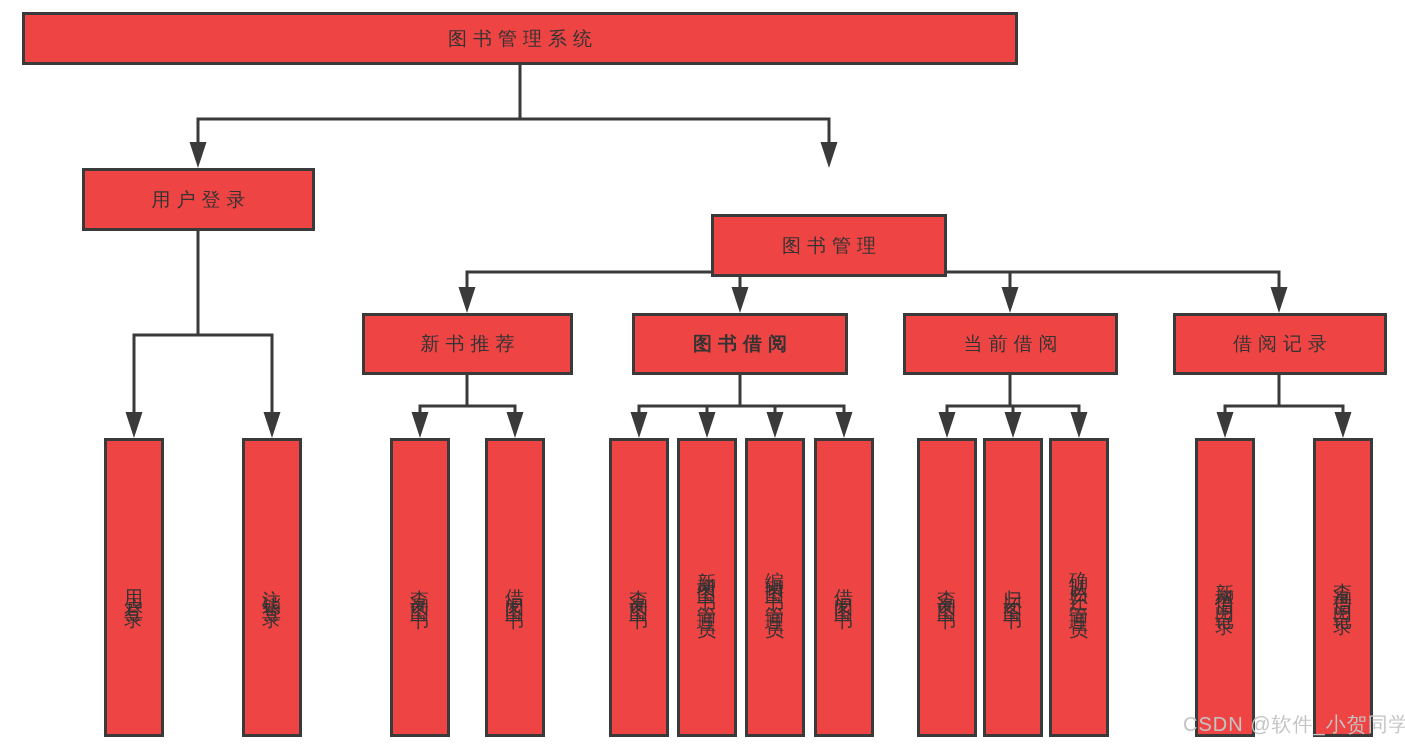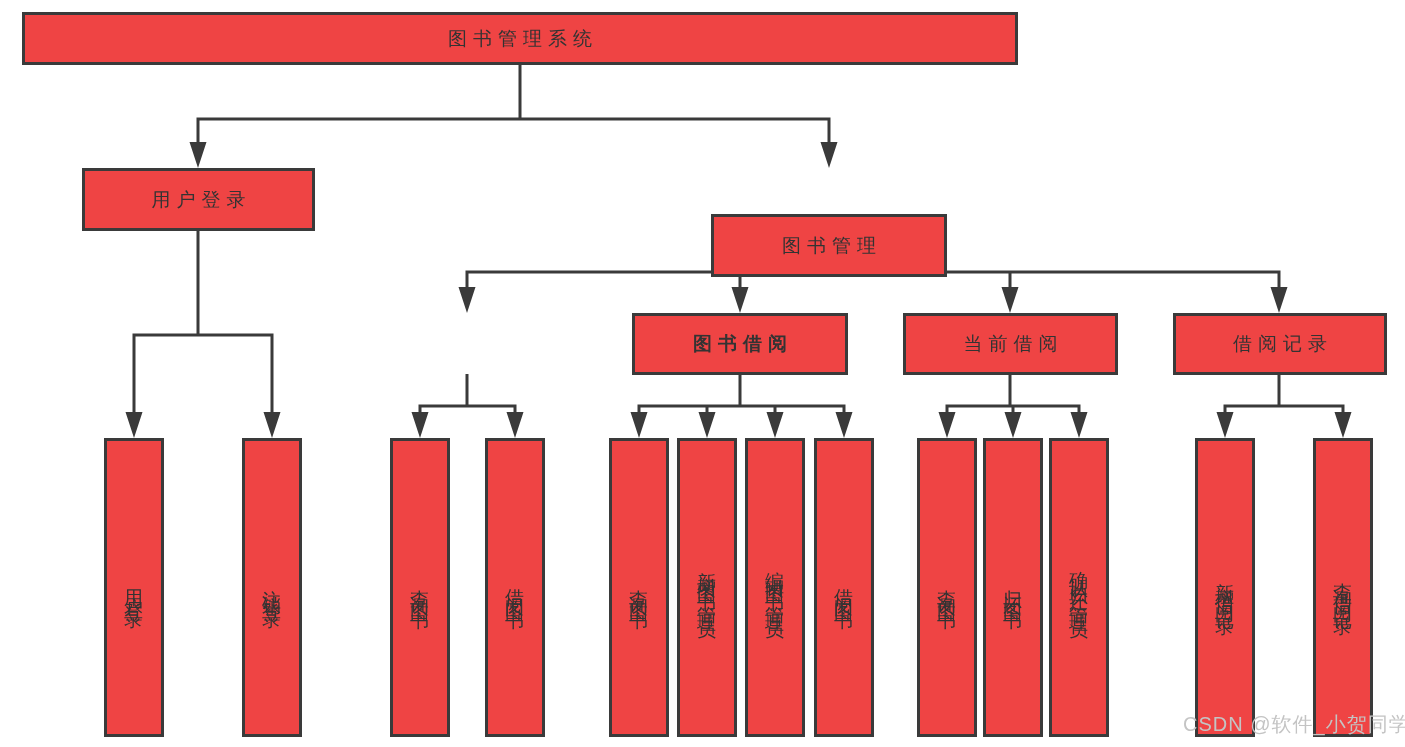--- a/index.html
+++ b/index.html
@@ -89,20 +89,23 @@
     <span class="hlabel">图书管理系统</span>
   </div>
 
   <div class="box" style="left:82px; top:168px; width:233px; height:63px;">
     <span class="hlabel">用户登录</span>
   </div>
   <div class="box" style="left:711px; top:168px; width:236px; height:63px;margin-top:46px;">
     <span class="hlabel">图书管理</span>
   </div>
 
+  <div class="box" style="left:362px; top:313px; width:211px; height:62px;">
+    <span class="hlabel">新书推荐</span>
+  </div>
   <div class="box" style="left:632px; top:313px; width:216px; height:62px;font-weight:bold;">
     <span class="hlabel">图书借阅</span>
   </div>
   <div class="box" style="left:903px; top:313px; width:215px; height:62px;">
     <span class="hlabel">当前借阅</span>
   </div>
   <div class="box" style="left:1173px; top:313px; width:214px; height:62px;">
     <span class="hlabel">借阅记录</span>
   </div>
 

